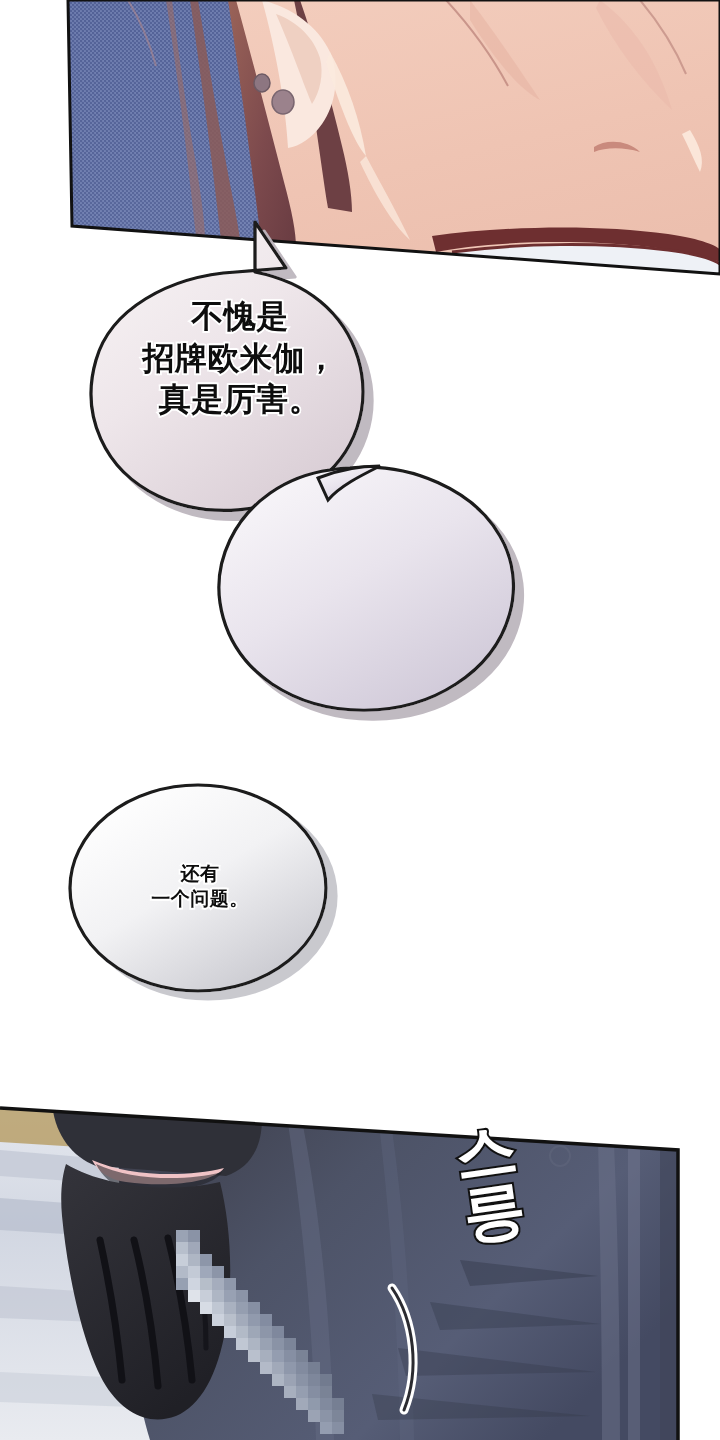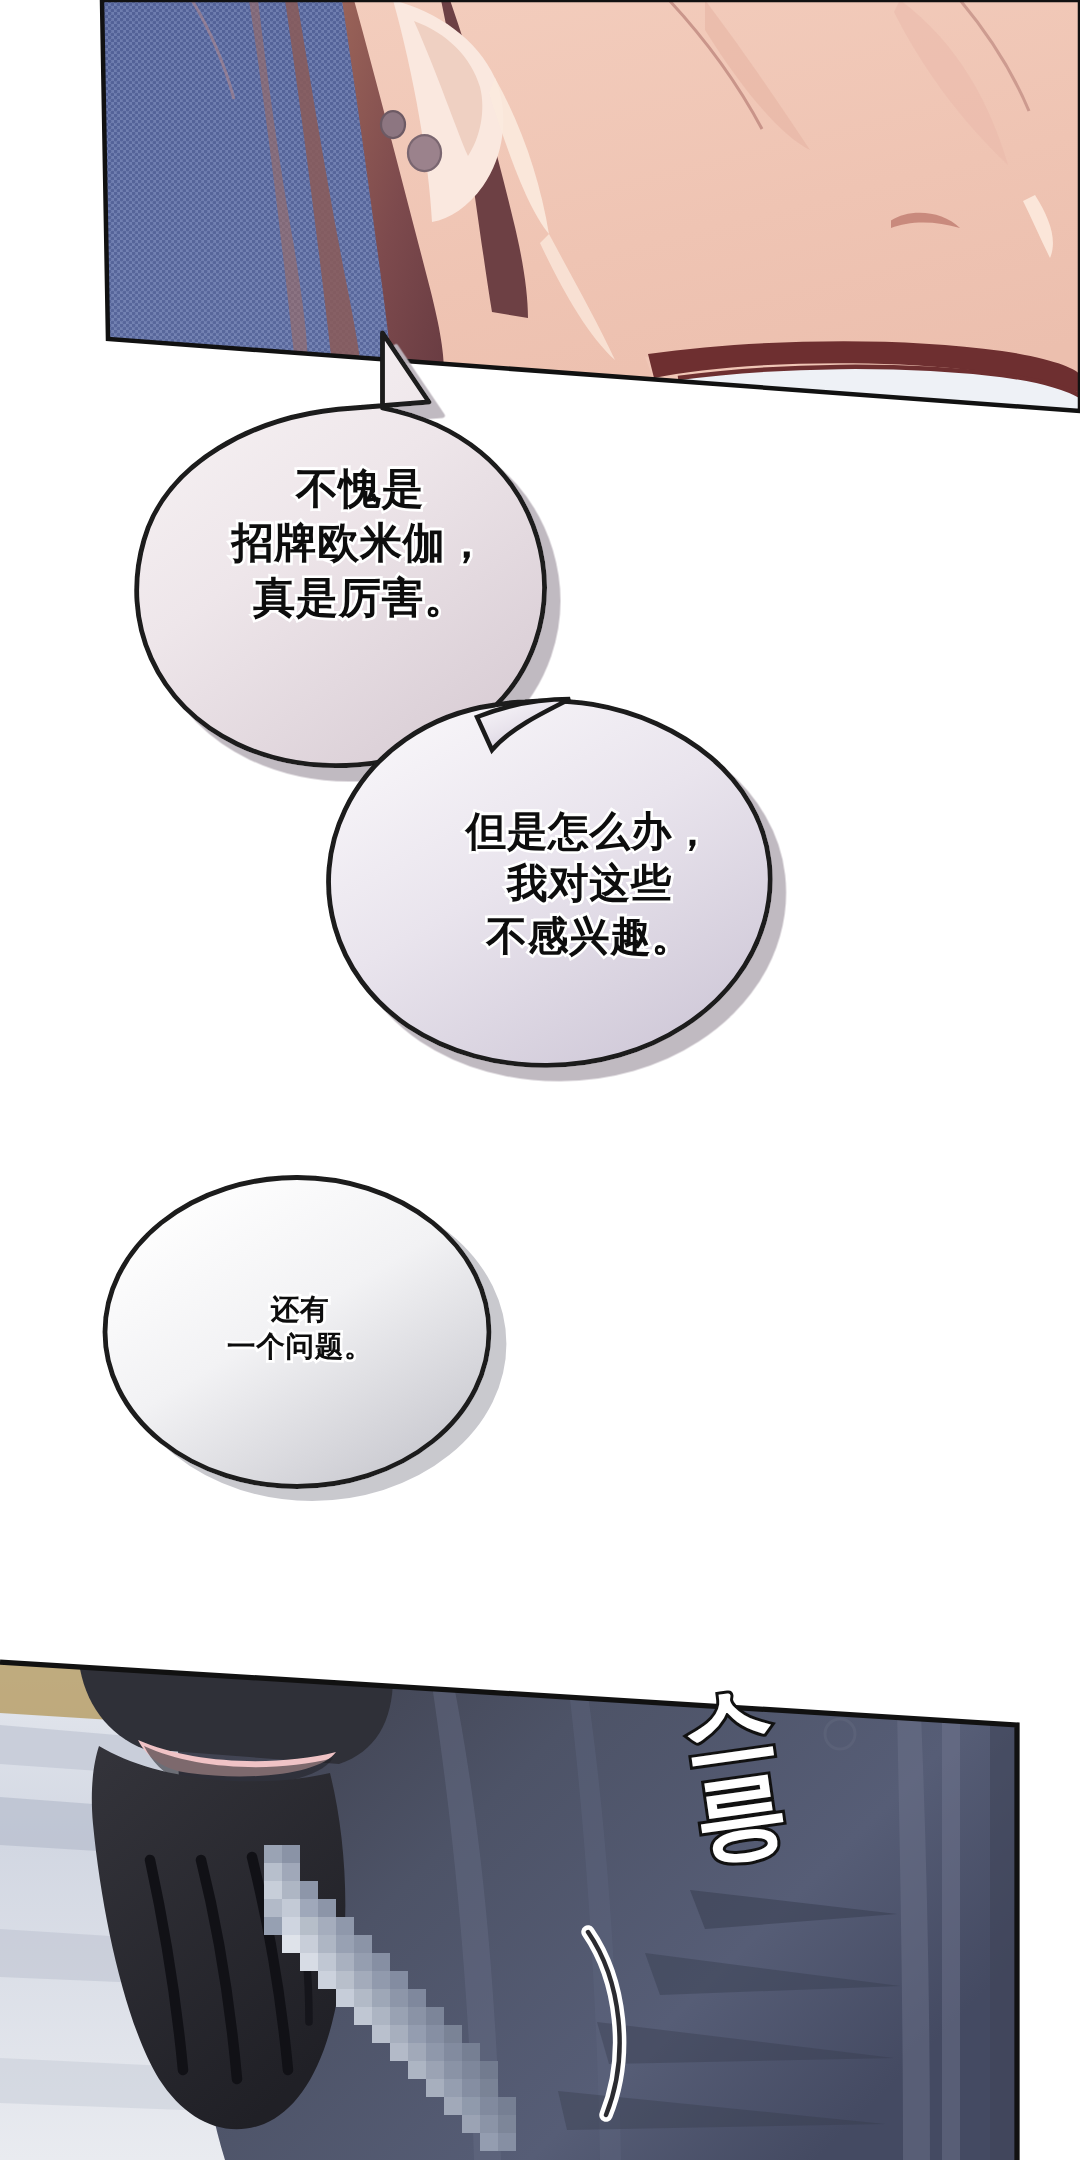--- a/index.html
+++ b/index.html
@@ -44,21 +44,21 @@
     color: #0d0d0d;
     line-height: 1.30;
     letter-spacing: 0.5px;
     white-space: pre-line;
     -webkit-text-stroke: 3.4px #ffffff;
     paint-order: stroke fill;
     text-shadow:
       1.6px 0 0 #fff, -1.6px 0 0 #fff, 0 1.6px 0 #fff, 0 -1.6px 0 #fff,
       1.2px 1.2px 0 #fff, -1.2px 1.2px 0 #fff, 1.2px -1.2px 0 #fff, -1.2px -1.2px 0 #fff;
   }
-  .bub1-text { left: 95px;  top: 308px; width: 290px; font-size: 28px; }
+  .bub1-text { left: 95px;  top: 296px; width: 290px; font-size: 32px; }
   .bub2-text { left: 248px; top: 537px; width: 290px; font-size: 27px; }
   .bub3-text { left: 75px;  top: 862px; width: 250px; font-size: 19px; }
 
   
   .panel-bottom {
     position: absolute;
     left: 0; top: 1090px;
     width: 720px;
     height: 350px;
     overflow: hidden;
@@ -224,23 +224,20 @@
         <g filter="url(#bubShadow3)">
           <ellipse cx="198" cy="888" rx="128" ry="103" fill="url(#b3Grad)" stroke="#1a1a1a" stroke-width="3.2"></ellipse>
         </g>
       </g>
     </svg>
   </div>
 
   <div class="bub-text bub1-text">不愧是
 招牌欧米伽，
 真是厉害。</div>
-  <div class="bub-text bub2-text">但是怎么办，
-我对这些
-不感兴趣。</div>
   <div class="bub-text bub3-text">还有
 一个问题。</div>
 
   <div class="panel-bottom">
     <svg width="720" height="350" viewBox="0 0 720 350" xmlns="http://www.w3.org/2000/svg">
       <defs>
         <clipPath id="clipBot">
           <path d="M0,18 L678,60 L678,350 L0,350 Z"></path>
         </clipPath>
         <linearGradient id="groundGrad" x1="0" y1="0" x2="0" y2="1">

